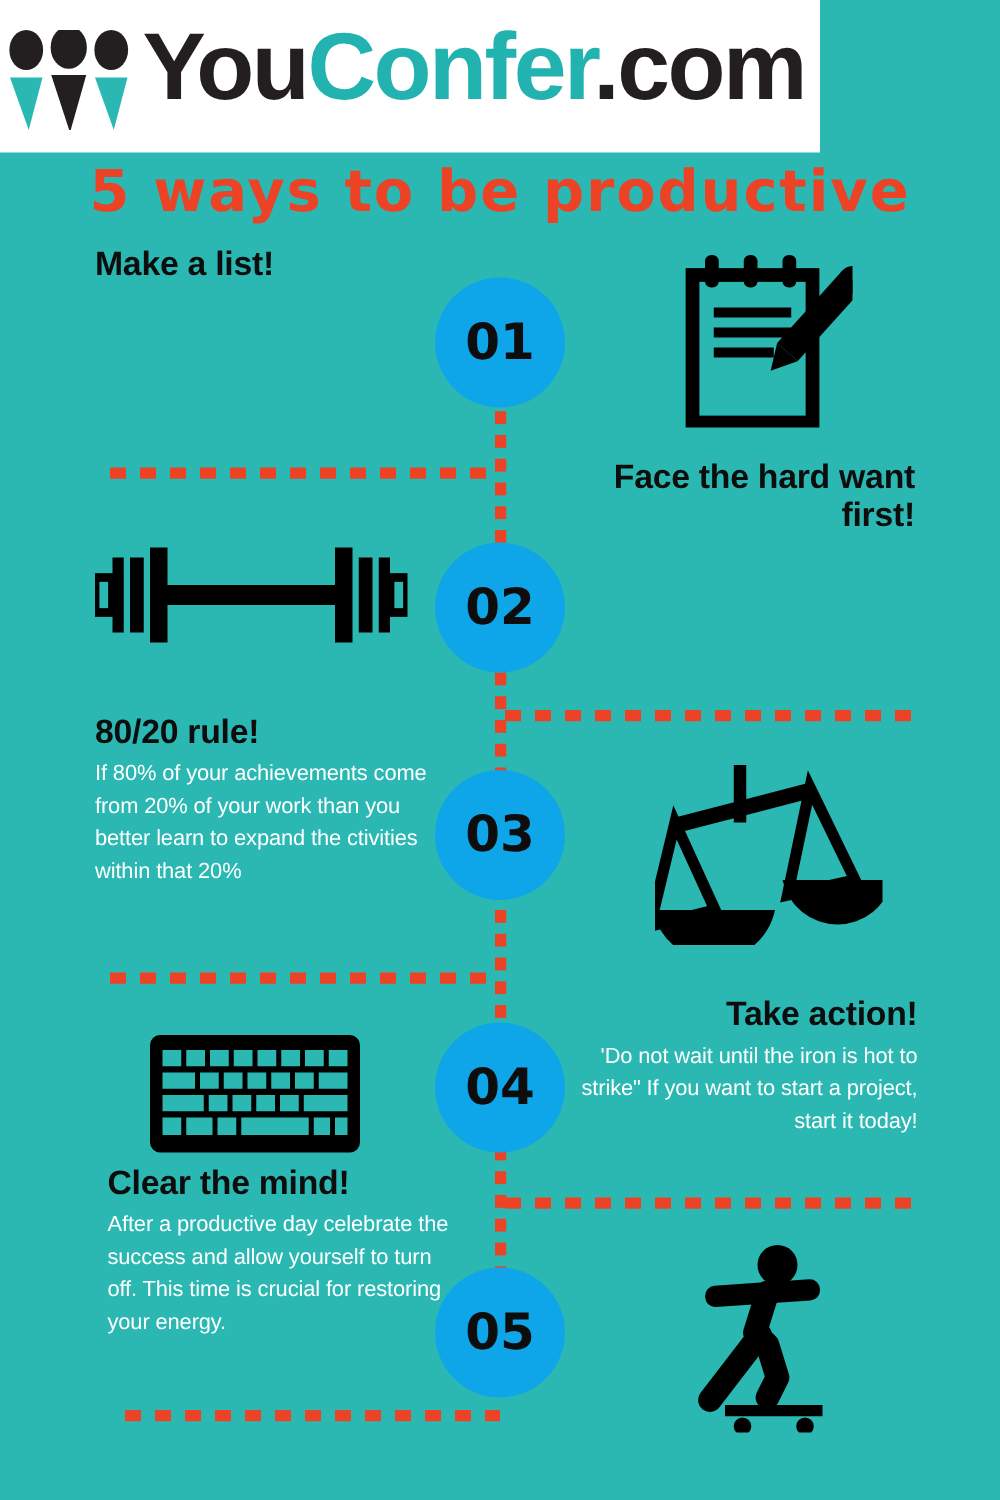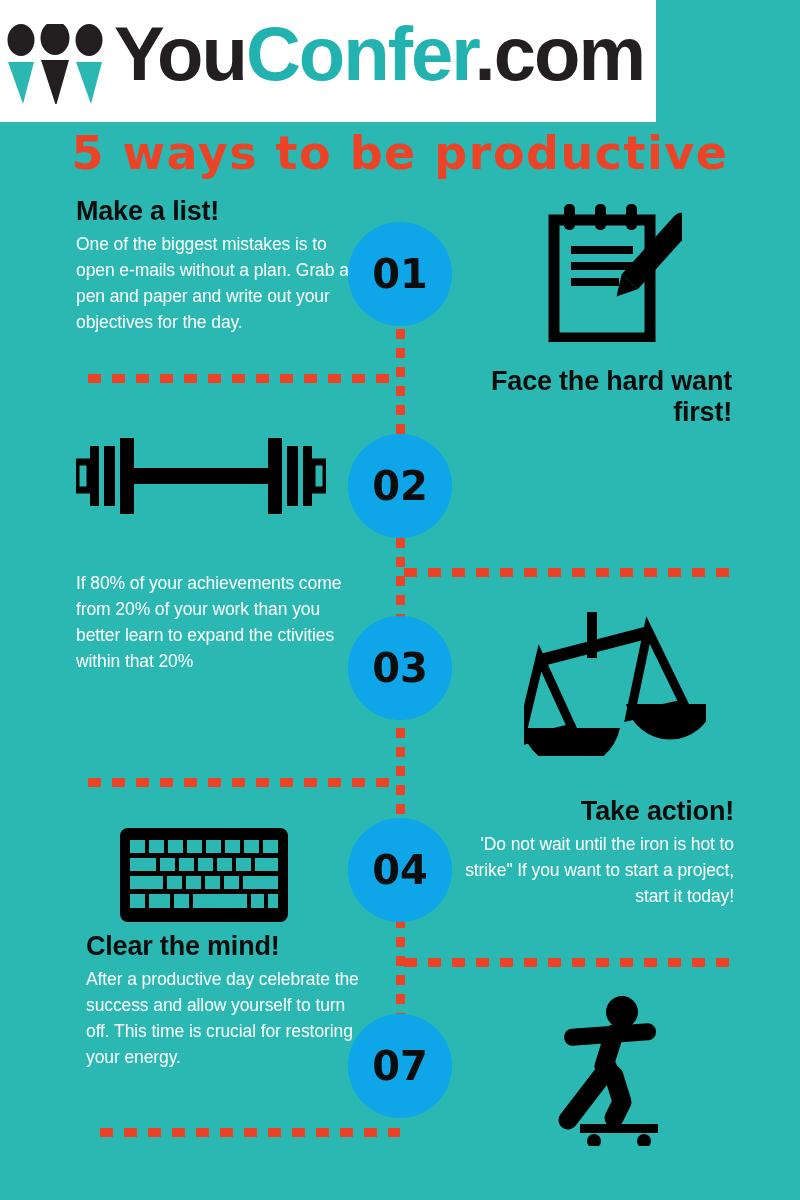--- a/index.html
+++ b/index.html
@@ -94,21 +94,20 @@
 <div id="vline"></div>
 
 <div class="hline" style="left:88px;  top:374px; width:312px;"></div>
 <div class="hline" style="left:404px; top:568px; width:336px;"></div>
 <div class="hline" style="left:88px;  top:778px; width:312px;"></div>
 <div class="hline" style="left:404px; top:958px; width:336px;"></div>
 <div class="hline" style="left:100px; top:1128px;width:300px;"></div>
 
 <div class="block left-al" style="left:76px;top:196px;width:290px;">
   <h2>Make a list!</h2>
-  <p>One of the biggest mistakes is to open e-mails without a plan. Grab a pen and paper and write out your objectives for the day.</p>
 </div>
 <div class="circle" style="left:348px;top:222px;">
   <span>01</span>
 </div>
 <svg class="icon" style="left:540px;top:202px;" width="142" height="140" viewBox="0 0 142 140">
   <rect x="14" y="18" width="96" height="118" fill="none" stroke="#000" stroke-width="11"></rect>
   <rect x="24" y="2" width="11" height="26" rx="5" fill="#000"></rect>
   <rect x="55" y="2" width="11" height="26" rx="5" fill="#000"></rect>
   <rect x="86" y="2" width="11" height="26" rx="5" fill="#000"></rect>
   <rect x="31" y="44" width="62" height="8" fill="#000"></rect>
@@ -133,20 +132,21 @@
   <rect x="28" y="16" width="11" height="60" fill="#000"></rect>
   <rect x="14" y="16" width="9" height="60" fill="#000"></rect>
   <rect x="192" y="8" width="14" height="76" fill="#000"></rect>
   <rect x="211" y="16" width="11" height="60" fill="#000"></rect>
   <rect x="227" y="16" width="9" height="60" fill="#000"></rect>
   <rect x="0" y="32" width="14" height="28" fill="none" stroke="#000" stroke-width="7"></rect>
   <rect x="236" y="32" width="14" height="28" fill="none" stroke="#000" stroke-width="7"></rect>
 </svg>
 
 <div class="block left-al" style="left:76px;top:570px;width:292px;">
+  <h2>80/20 rule!</h2>
   <p>If 80% of your achievements come from 20% of your work than you better learn to expand the ctivities within that 20%</p>
 </div>
 <div class="circle" style="left:348px;top:616px;">
   <span>03</span>
 </div>
 <svg class="icon" style="left:524px;top:608px;" width="182" height="148" viewBox="0 0 182 148">
   <rect x="63" y="4" width="10" height="46" fill="#000"></rect>
   <polygon points="16,46 124,18 127,30 19,58" fill="#000"></polygon>
   <path d="M16 50 L48 120 L-4 133 Z" fill="none" stroke="#000" stroke-width="9"></path>
   <path d="M124 22 L160 96 L106 108 Z" fill="none" stroke="#000" stroke-width="9"></path>
@@ -192,21 +192,21 @@
     <rect x="133" y="68" width="13" height="14"></rect>
       <rect x="150" y="68" width="10" height="14"></rect>
   </g>
 </svg>
 
 <div class="block left-al" style="left:86px;top:920px;width:280px;margin-top:11px;">
   <h2>Clear the mind!</h2>
   <p>After a productive day celebrate the success and allow yourself to turn off. This time is crucial for restoring your energy.</p>
 </div>
 <div class="circle" style="left:348px;top:1014px;">
-  <span>07</span>
+  <span>05</span>
 </div>
 <svg class="icon" style="left:556px;top:994px;" width="152" height="152" viewBox="0 0 152 152">
   <circle cx="66" cy="18" r="16" fill="#000"></circle>
   <rect x="8" y="32" width="92" height="17" rx="8" fill="#000" transform="rotate(-4 54 40)"></rect>
   <path d="M58 40 L48 72 L58 82 L66 108 L58 124" fill="none" stroke="#000" stroke-width="19" stroke-linecap="round" stroke-linejoin="round"></path>
   <path d="M52 74 L12 126" fill="none" stroke="#000" stroke-width="19" stroke-linecap="round"></path>
   <rect x="24" y="130" width="78" height="9" fill="#000"></rect>
   <circle cx="38" cy="147" r="7" fill="#000"></circle>
   <circle cx="88" cy="147" r="7" fill="#000"></circle>
 </svg>

